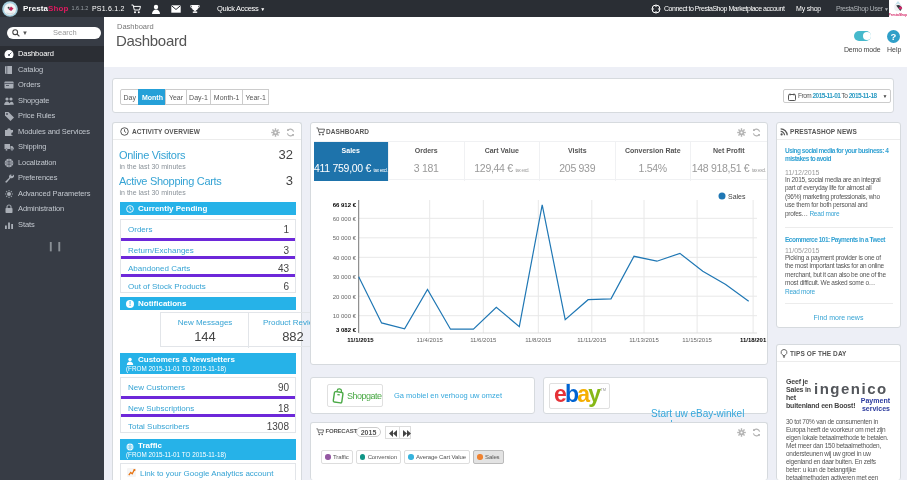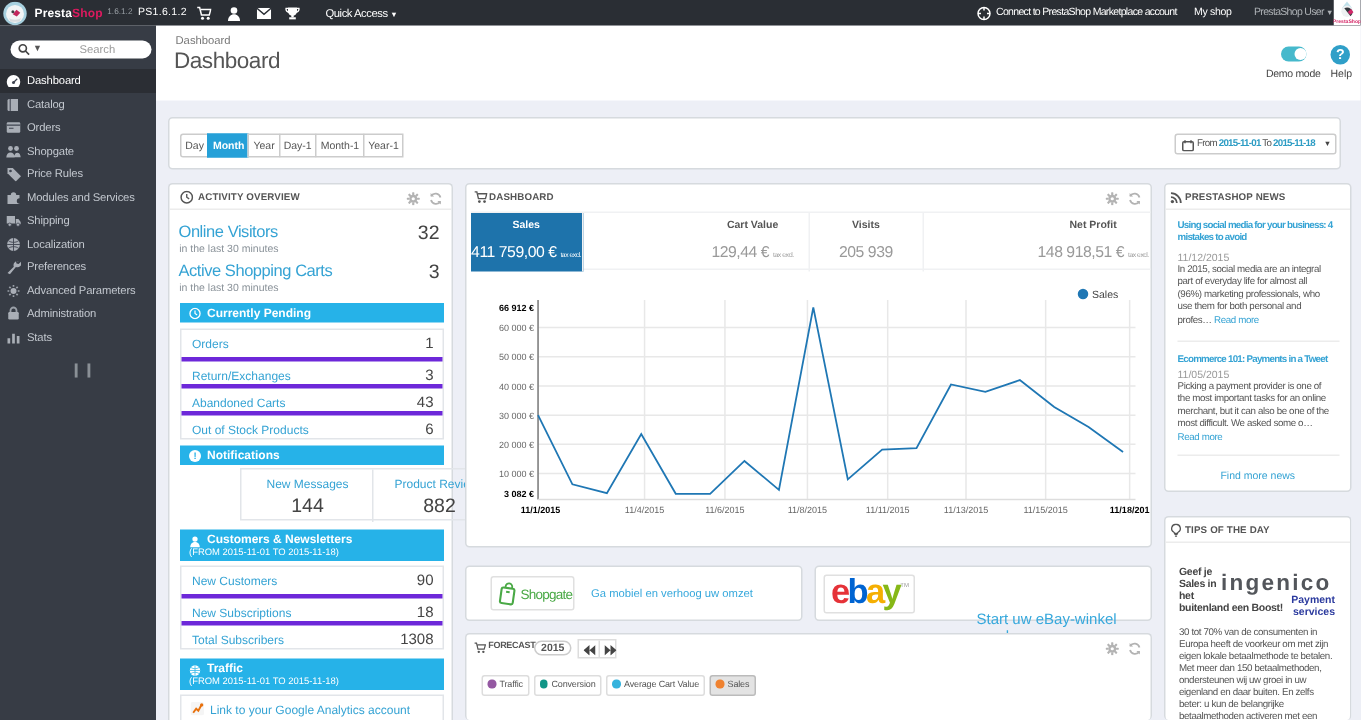--- a/index.html
+++ b/index.html
@@ -383,27 +383,35 @@
   <svg class="abs" style="right:6.5px;top:5px;" width="9" height="9" viewBox="0 0 10 10">
       <path d="M8.5 4A3.8 3.8 0 0 0 1.6 3M1.5 6a3.8 3.8 0 0 0 6.9 1" stroke="#b3b3b3" fill="none" stroke-width="1.3"></path>
       <path d="M1.2 0.8v2.6h2.6zM8.8 9.2V6.6H6.2z" fill="#b3b3b3"></path>
     </svg>
 
   <div class="abs" style="left:2.5px;top:18px;width:453px;height:39px;border-top:1px solid #f0f1f3;border-bottom:1px solid #f0f1f3;">
     <div class="kpi" style="left:0;width:75.5px;background:#1e73ab;">
         <div class="t" style="color:#fff;">Sales</div>
         <div class="v" style="color:#fff;">411 759,00 € <span class="tx">tax excl.</span></div>
       </div>
+    <div class="kpi" style="left:75.5px;width:75.5px;">
+        <div class="t">Orders</div>
+        <div class="v">3 181</div>
+      </div>
     <div class="kpi" style="left:151px;width:75.5px;">
         <div class="t">Cart Value</div>
         <div class="v">129,44 € <span class="tx">tax excl.</span></div>
       </div>
     <div class="kpi" style="left:226.5px;width:75.5px;">
         <div class="t">Visits</div>
         <div class="v">205 939</div>
+      </div>
+    <div class="kpi" style="left:302px;width:75.5px;">
+        <div class="t">Conversion Rate</div>
+        <div class="v">1.54%</div>
       </div>
     <div class="kpi" style="left:377.5px;width:75.5px;border-right:none;">
         <div class="t">Net Profit</div>
         <div class="v">148 918,51 € <span class="tx">tax excl.</span></div>
       </div>
   </div>
 
   <svg class="abs" style="left:0;top:0;" width="458" height="243" viewBox="0 0 458 243">
 
     <g stroke="#e8e8e8" stroke-width="1">

